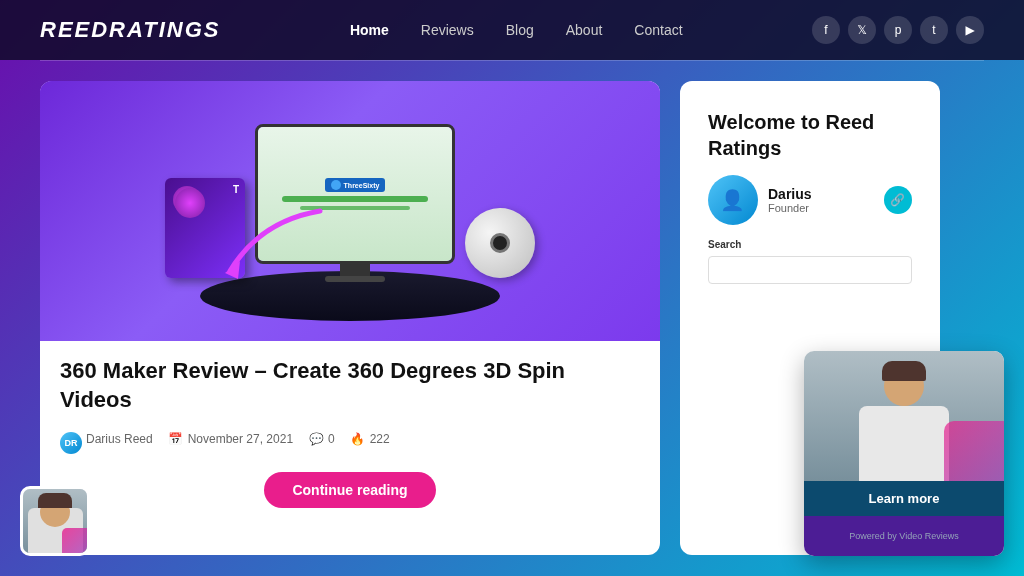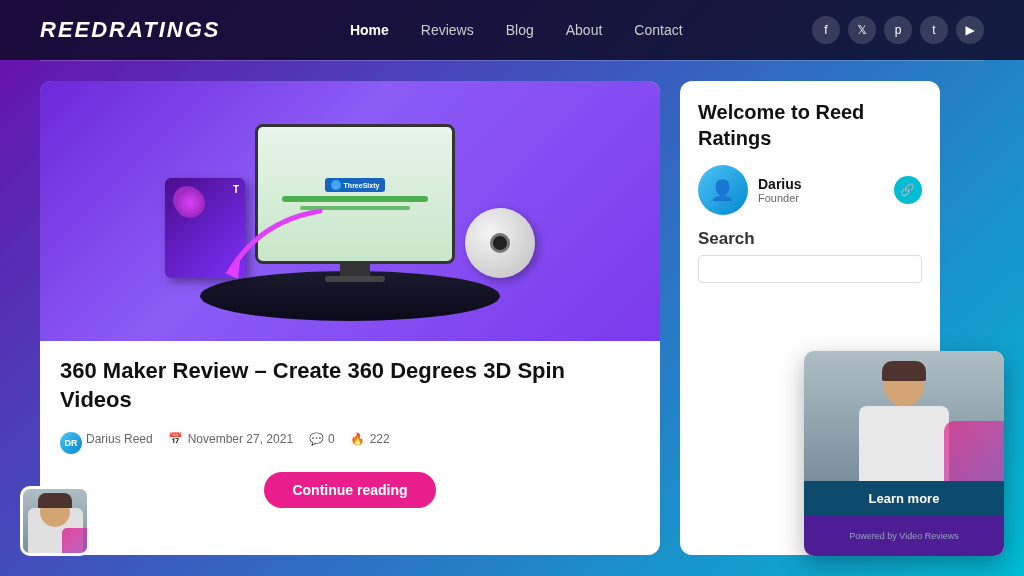--- a/index.html
+++ b/index.html
@@ -269,21 +269,21 @@
     
     .sidebar {
       width: 260px;
       display: flex;
       flex-direction: column;
       gap: 12px;
     }
     .sidebar-card {
       background: white;
       border-radius: 12px;
-      padding: 18px;
+      padding: 28px;
       flex: 1;
     }
     .sidebar-title {
       font-size: 20px;
       font-weight: 800;
       color: #111;
       margin-bottom: 14px;
       line-height: 1.3;
     }
     .author-row {
@@ -321,21 +321,21 @@
       font-size: 12px;
       cursor: pointer;
     }
     .sidebar-text {
       font-size: 12px;
       color: #555;
       line-height: 1.6;
       margin-bottom: 8px;
     }
     .search-label {
-      font-size: 17px;
+      font-size: 10px;
       font-weight: 600;
       color: #333;
       margin-bottom: 6px;
       margin-top: 14px;
     }
     .search-input {
       width: 100%;
       border: 1px solid #ddd;
       border-radius: 4px;
       padding: 6px 8px;

